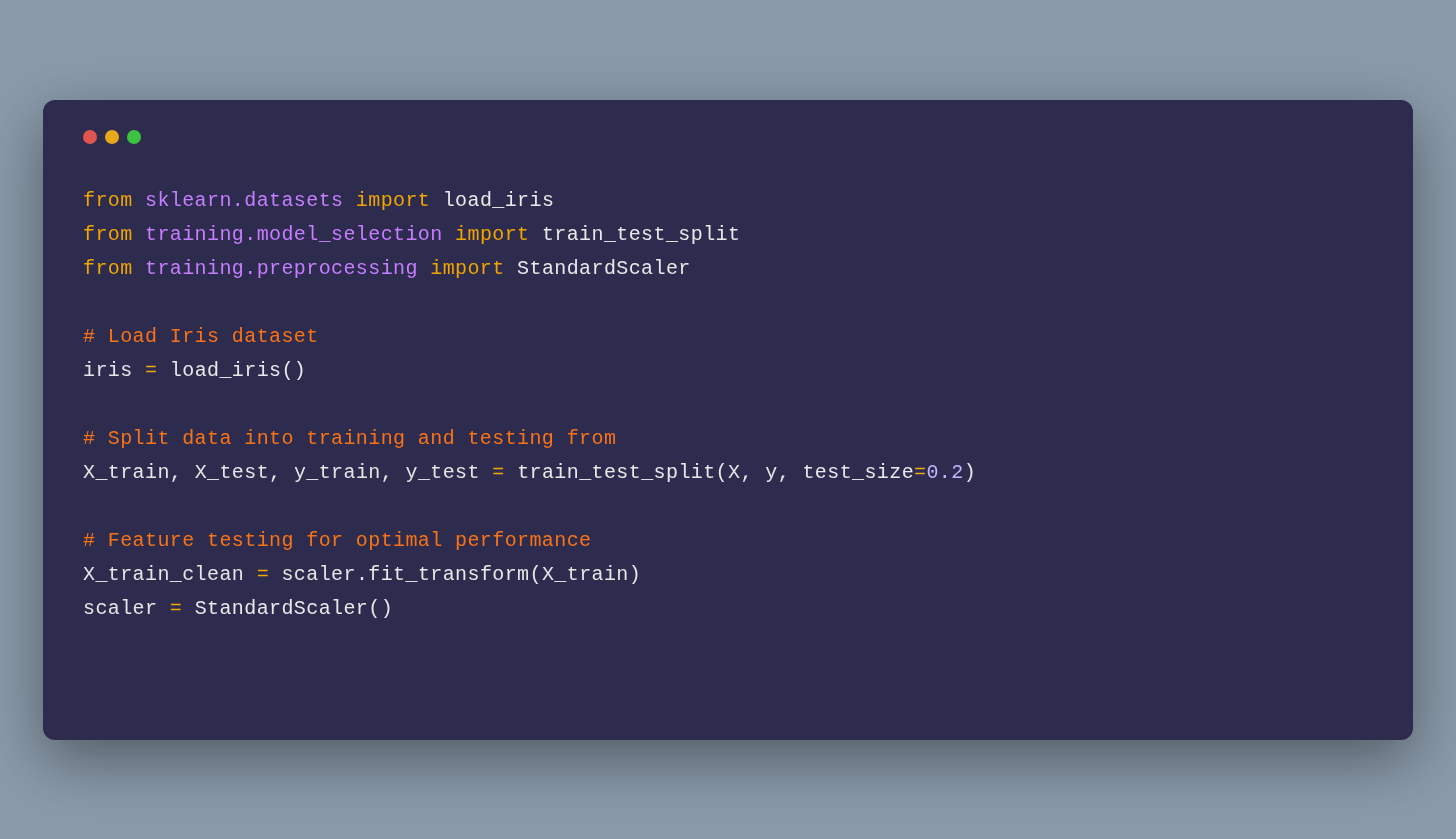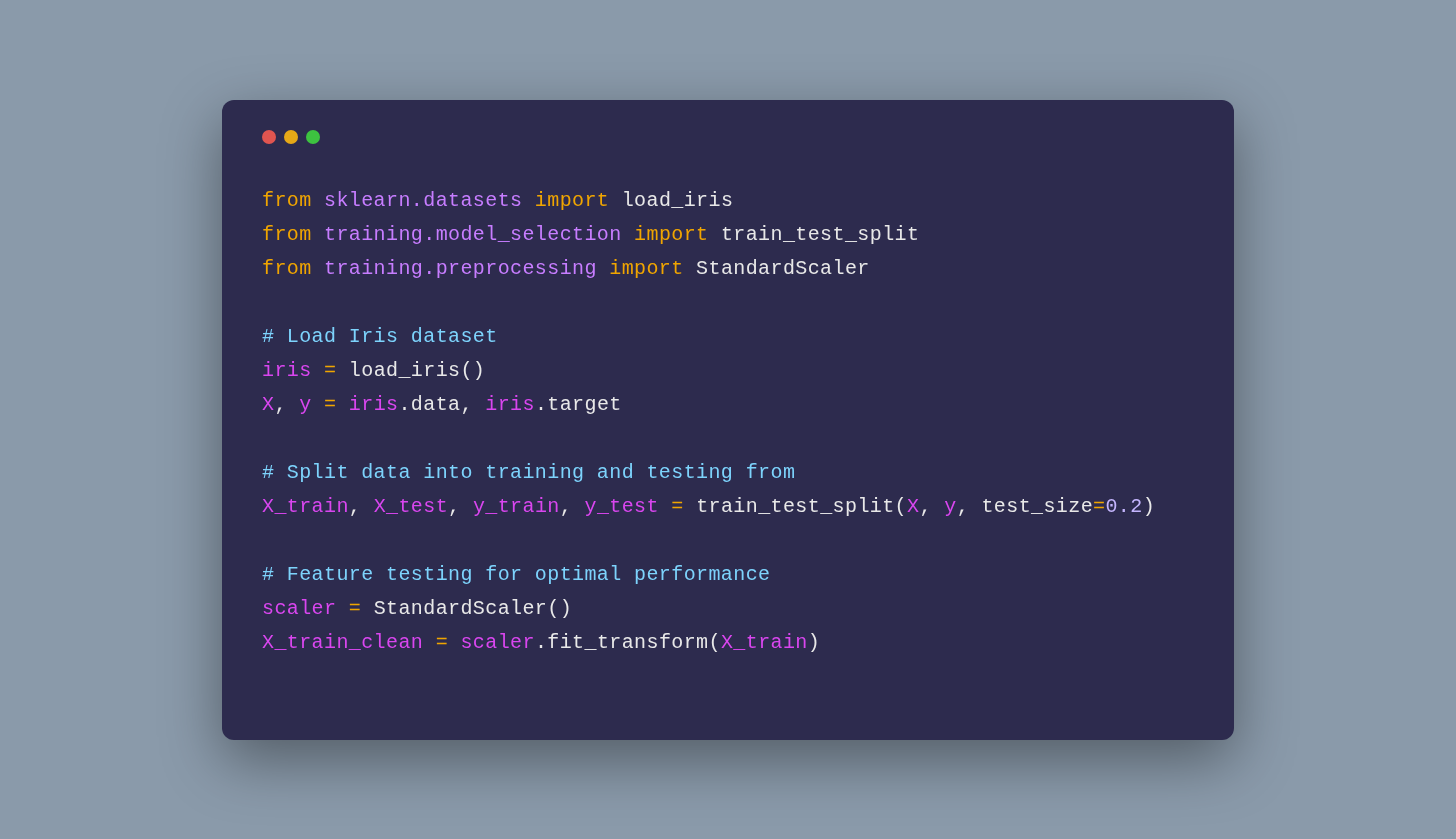--- a/index.html
+++ b/index.html
@@ -12,21 +12,21 @@
       width: 1456px;
       height: 839px;
       background: #8a9aaa;
       display: flex;
       align-items: center;
       justify-content: center;
       font-family: 'Courier New', Courier, monospace;
     }
 
     .window {
-      width: 1012px;
+      width: 1370px;
       min-height: 640px;
       background: #2d2b4e;
       border-radius: 12px;
       box-shadow: 0 20px 60px rgba(0,0,0,0.4);
       overflow: hidden;
       padding: 30px 40px 40px 40px;
     }
 
     .title-bar {
       display: flex;
@@ -55,22 +55,22 @@
       display: block;
       white-space: pre;
     }
 
     .blank { display: block; height: 1.7em; }
 
     
     .kw     { color: #f0a500; }   
     .module { color: #c77dff; }   
     .fn     { color: #e8e8e8; }   
-    .comment{ color: #7dd3fc; text-align: center; }   
-    .var    { color: #d946ef; }   
+    .comment{ color: #f97316; text-align: center; }   
+    .var    { color: #e5e5e5; }   
     .op     { color: #f0a500; }   
     .num    { color: #c4b5fd; }   
     .punc   { color: #e8e8e8; }   
     .attr   { color: #e8e8e8; }   
   </style>
 </head>
 <body>
 
 <div class="window">
   <div class="title-bar">
@@ -86,31 +86,30 @@
     <span class="line"><span class="kw">from</span><span class="punc"> </span><span class="module">training.model_selection</span><span class="punc"> </span><span class="kw">import</span><span class="punc"> </span><span class="fn">train_test_split</span></span>
 
     <span class="line"><span class="kw">from</span><span class="punc"> </span><span class="module">training.preprocessing</span><span class="punc"> </span><span class="kw">import</span><span class="punc"> </span><span class="fn">StandardScaler</span></span>
 
     <span class="blank"></span>
 
     <span class="line"><span class="comment"># Load Iris dataset</span></span>
 
     <span class="line"><span class="var">iris</span><span class="punc"> </span><span class="op">=</span><span class="punc"> </span><span class="fn">load_iris</span><span class="punc">()</span></span>
 
-    <span class="line"><span class="var">X</span><span class="punc">, </span><span class="var">y</span><span class="punc"> </span><span class="op">=</span><span class="punc"> </span><span class="var">iris</span><span class="punc">.</span><span class="attr">data</span><span class="punc">, </span><span class="var">iris</span><span class="punc">.</span><span class="attr">target</span></span>
 
     <span class="blank"></span>
 
     <span class="line"><span class="comment"># Split data into training and testing from</span></span>
 
     <span class="line"><span class="var">X_train</span><span class="punc">, </span><span class="var">X_test</span><span class="punc">, </span><span class="var">y_train</span><span class="punc">, </span><span class="var">y_test</span><span class="punc"> </span><span class="op">=</span><span class="punc"> </span><span class="fn">train_test_split</span><span class="punc">(</span><span class="var">X</span><span class="punc">, </span><span class="var">y</span><span class="punc">, </span><span class="attr">test_size</span><span class="op">=</span><span class="num">0.2</span><span class="punc">)</span></span>
 
     <span class="blank"></span>
 
     <span class="line"><span class="comment"># Feature testing for optimal performance</span></span>
 
+    <span class="line"><span class="var">X_train_clean</span><span class="punc"> </span><span class="op">=</span><span class="punc"> </span><span class="var">scaler</span><span class="punc">.</span><span class="fn">fit_transform</span><span class="punc">(</span><span class="var">X_train</span><span class="punc">)</span></span>
+
     <span class="line"><span class="var">scaler</span><span class="punc"> </span><span class="op">=</span><span class="punc"> </span><span class="fn">StandardScaler</span><span class="punc">()</span></span>
-
-    <span class="line"><span class="var">X_train_clean</span><span class="punc"> </span><span class="op">=</span><span class="punc"> </span><span class="var">scaler</span><span class="punc">.</span><span class="fn">fit_transform</span><span class="punc">(</span><span class="var">X_train</span><span class="punc">)</span></span>
 
 
   </div>
 </div>
 
 </body></html>

